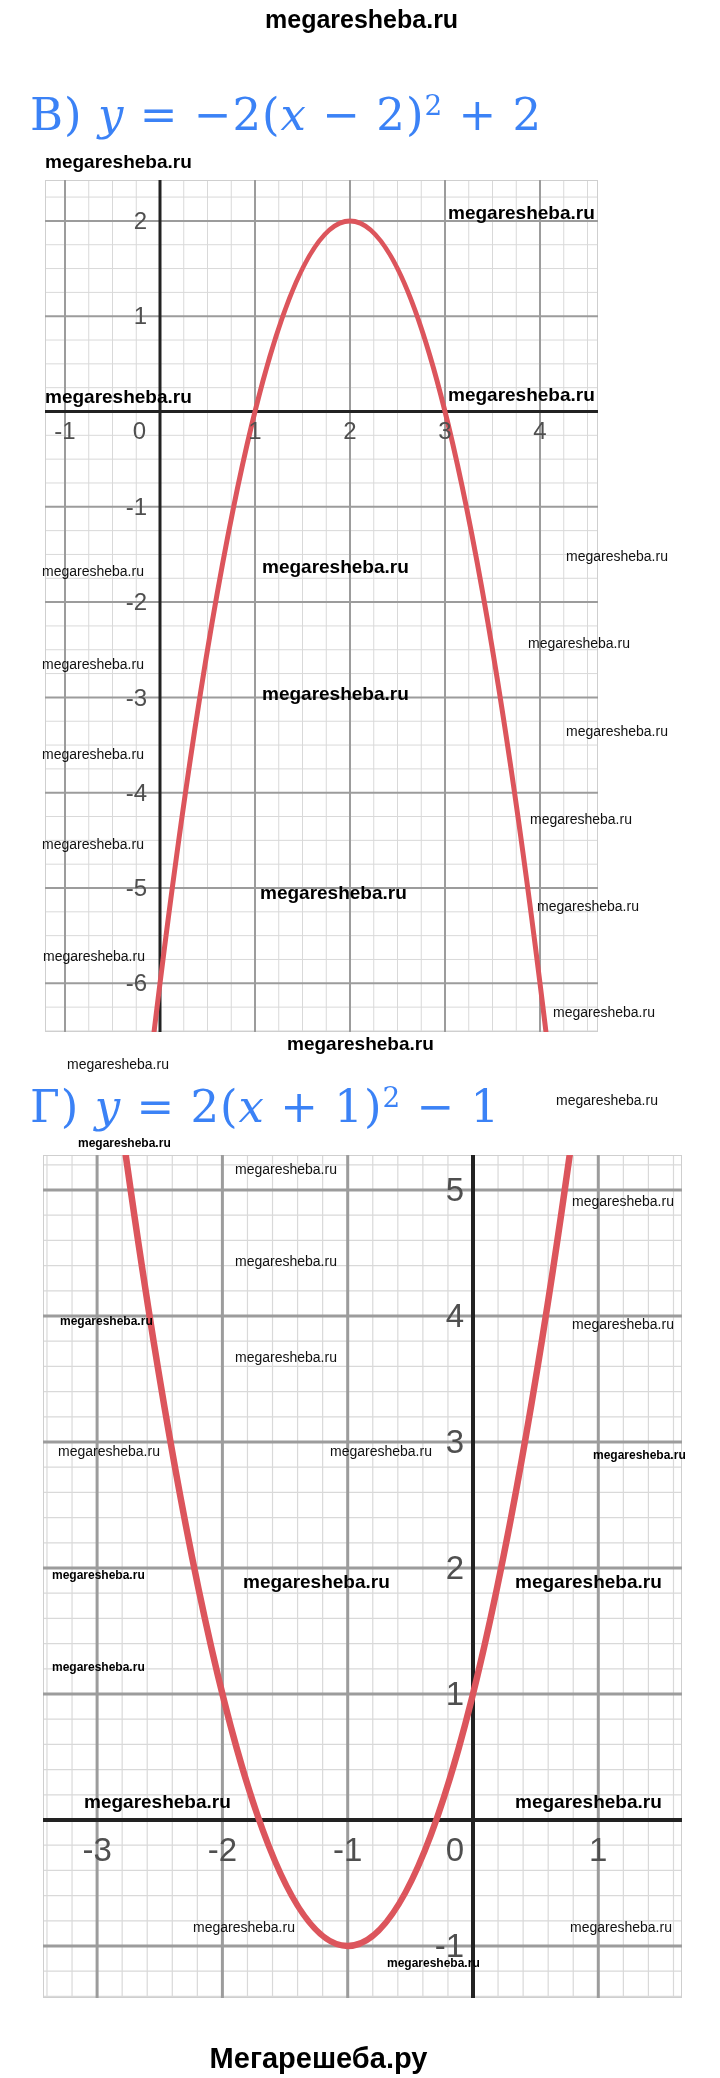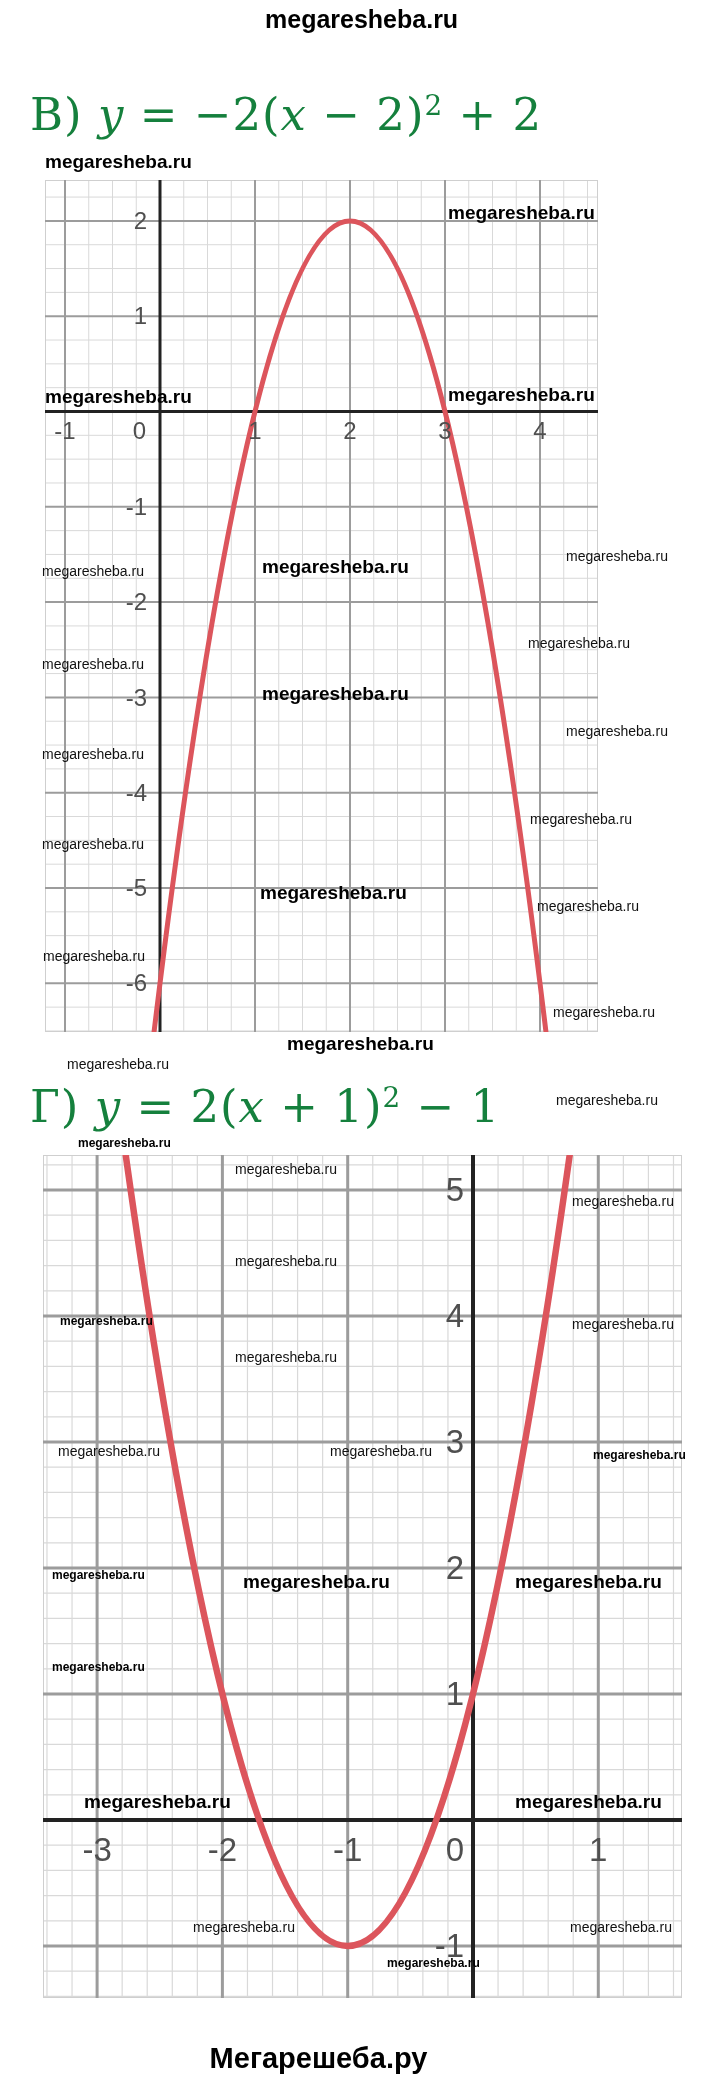--- a/index.html
+++ b/index.html
@@ -5,21 +5,21 @@
   html,body{margin:0;padding:0;background:#888;}
   .page{position:relative;width:720px;height:2078px;background:#ffffff;overflow:hidden;
         font-family:"Liberation Sans",sans-serif;}
   .wm{position:absolute;white-space:nowrap;color:#000;line-height:1.1;
       font-family:"Liberation Sans",sans-serif;}
   .wm-title{font-weight:bold;font-size:25px;}
   .wm-bold{font-weight:bold;font-size:19px;}
   .wm-bold-sm{font-weight:bold;font-size:12px;}
   .wm-reg{font-weight:normal;font-size:14px;color:#111;}
   .equation{position:absolute;font-family:"DejaVu Serif","Liberation Serif",serif;
-            font-size:45px;color:#15803d;white-space:nowrap;letter-spacing:1px;}
+            font-size:45px;color:#3b82f6;white-space:nowrap;letter-spacing:1px;}
   .equation .var{font-style:italic;}
   .equation sup{font-size:0.62em;vertical-align:baseline;position:relative;top:-0.55em;}
   .chart-svg{position:absolute;}
   .footer{position:absolute;left:0;width:637px;text-align:center;font-weight:bold;
           font-size:29px;color:#000;font-family:"Liberation Sans",sans-serif;}
 </style>
 </head>
 <body>
 
 <div class="page">

